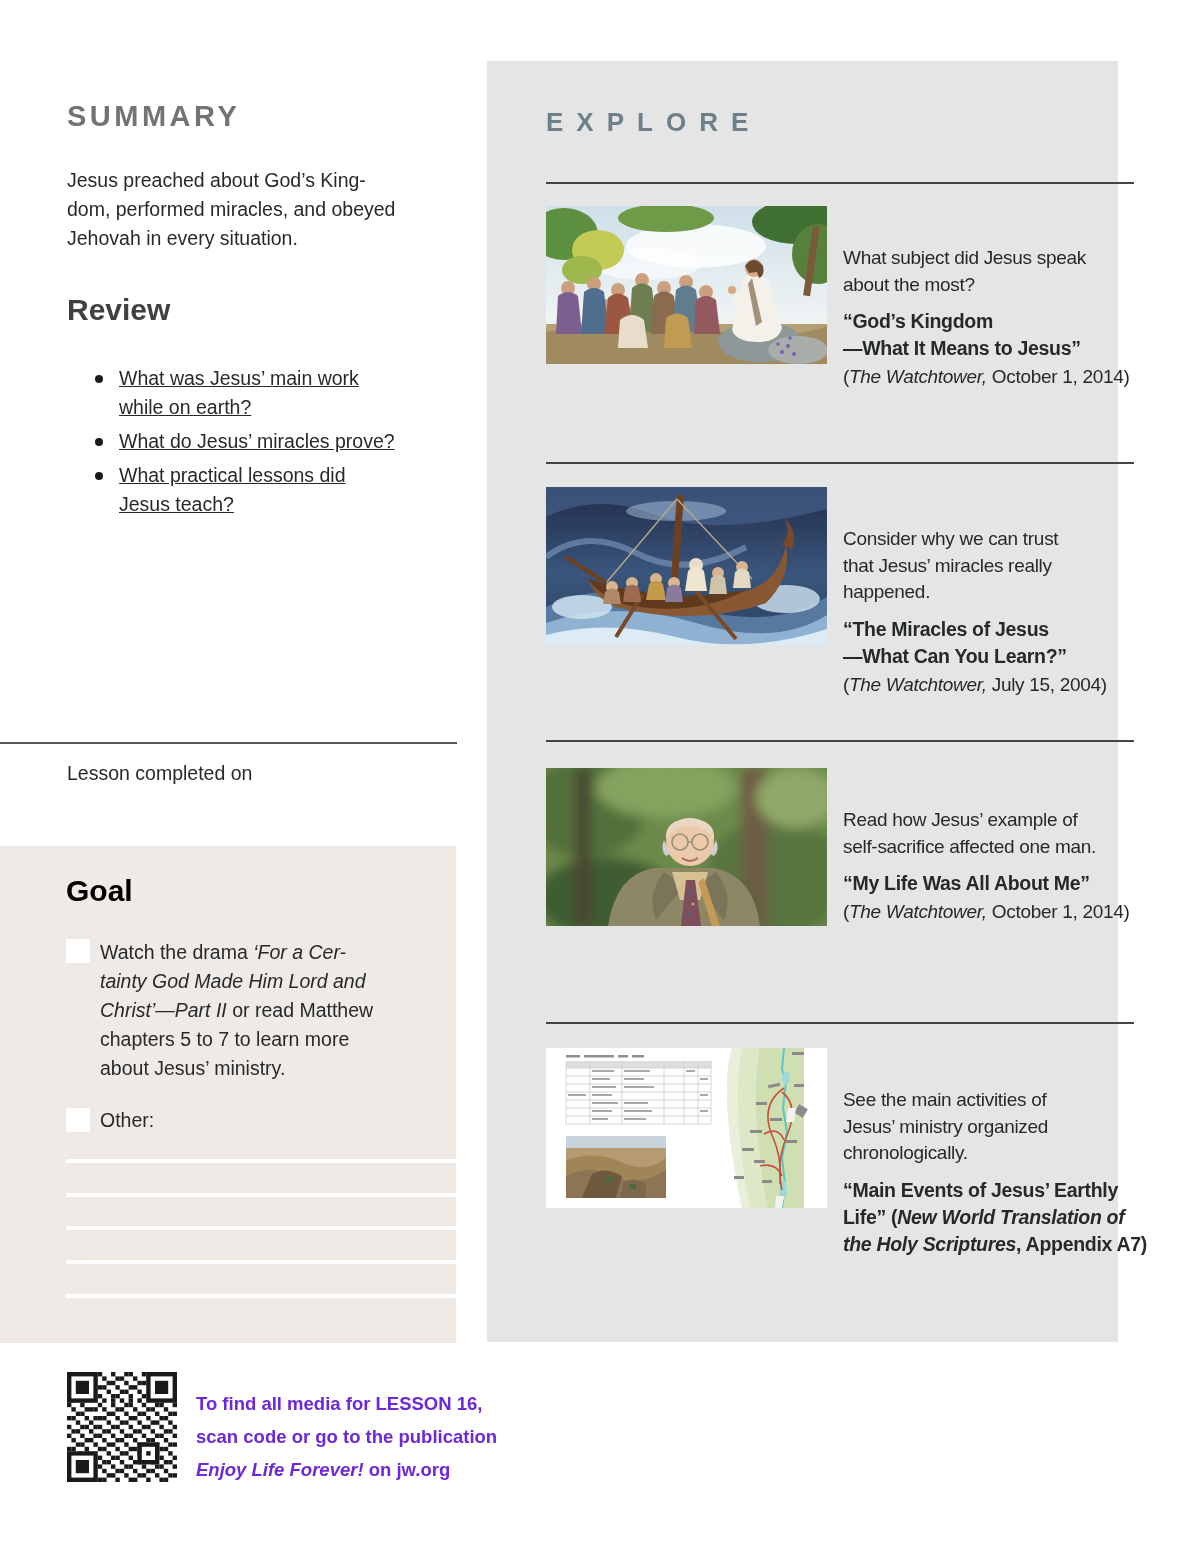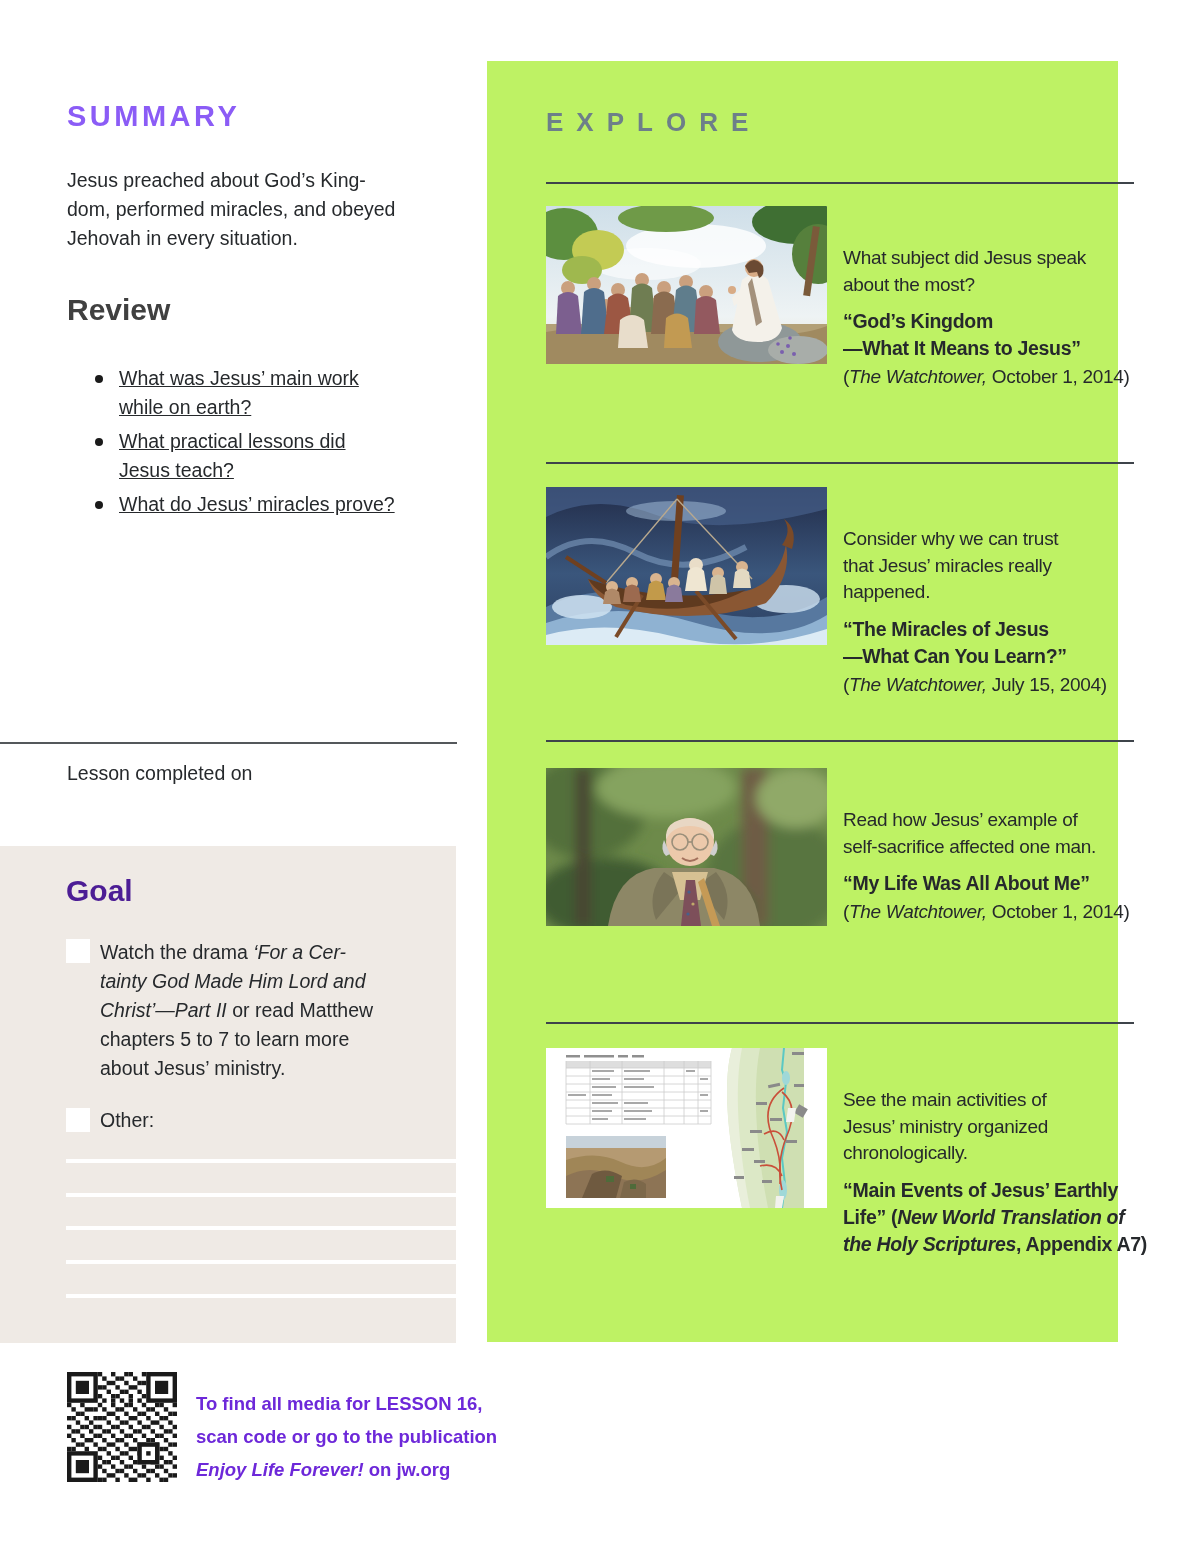--- a/index.html
+++ b/index.html
@@ -2,44 +2,44 @@
 <html><head>
 <meta charset="utf-8">
 <style>
   html,body{margin:0;padding:0;background:#ffffff;}
   .page{position:relative;width:1200px;height:1543px;background:#ffffff;overflow:hidden;
         font-family:"Liberation Sans","DejaVu Sans",sans-serif;color:#26292c;}
   .abs{position:absolute;}
   .pre{white-space:pre-line;}
 
   
-  .summary-heading{left:67px;top:100px;font-size:29px;font-weight:bold;letter-spacing:3.5px;color:#8b5cf6;}
+  .summary-heading{left:67px;top:100px;font-size:29px;font-weight:bold;letter-spacing:3.5px;color:#737373;}
   .summary-body{left:67px;top:166px;width:410px;font-size:19.5px;line-height:29px;}
   .review-heading{left:67px;top:293px;font-size:30px;font-weight:600;color:#404040;}
   .review-list{left:93px;top:362px;width:370px;list-style:none;margin:2px;padding:0;text-decoration:underline;}
   .review-list li{position:relative;padding-left:24px;font-size:19.5px;line-height:29px;margin-bottom:5px;}
   .review-list li .dot{position:absolute;left:0;top:11px;width:8px;height:8px;border-radius:50%;background:#1a1a1a;}
   .left-rule{left:0;top:742px;width:457px;height:2px;background:#54585b;}
   .lesson-completed{left:67px;top:762px;font-size:19.5px;}
 
   .goal-panel{left:0;top:846px;width:456px;height:497px;background:#efeae5;}
-  .goal-heading{left:66px;top:874px;font-size:30px;font-weight:600;color:#4c1d95;}
+  .goal-heading{left:66px;top:874px;font-size:30px;font-weight:600;color:#000000;}
   .checkbox{width:24px;height:24px;background:#ffffff;}
   .cb1{left:66px;top:939px;}
   .cb2{left:66px;top:1108px;}
   .goal-item-text{left:100px;top:938px;width:350px;font-size:19.5px;line-height:29px;}
   .other-label{left:100px;top:1109px;font-size:19.5px;}
   .write-line{left:66px;width:390px;height:4px;background:#ffffff;}
   .wl1{top:1159px;} .wl2{top:1193px;} .wl3{top:1226px;} .wl4{top:1260px;} .wl5{top:1294px;}
 
   .qr{left:67px;top:1372px;width:110px;height:110px;}
   .qr-caption{left:196px;top:1387px;width:330px;font-size:18.5px;font-weight:bold;line-height:33px;color:#6d28d9;}
 
   
-  .explore-panel{left:487px;top:61px;width:631px;height:1281px;background:#bef264;}
+  .explore-panel{left:487px;top:61px;width:631px;height:1281px;background:#e5e5e5;}
   .explore-heading{position:absolute;left:59px;top:46px;font-size:26px;font-weight:bold;letter-spacing:13px;color:#6d7f89;}
   .entry-rule{position:absolute;left:59px;width:588px;height:2px;background:#3e444a;}
   .r1{top:121px;} .r2{top:401px;} .r3{top:679px;} .r4{top:961px;}
   .entry-img{position:absolute;left:59px;width:281px;height:158px;overflow:hidden;}
   .i1{top:145px;} .i2{top:426px;} .i3{top:707px;} .i4{top:987px;height:160px;}
   .entry-text{position:absolute;left:356px;width:316px;letter-spacing:-0.3px;margin-top:41px;}
   .t1{top:143px;} .t2{top:424px;} .t3{top:705px;} .t4{top:985px;}
   .entry-text .q{font-size:19px;line-height:26.5px;margin:0;}
   .entry-text .t{font-size:19.5px;line-height:27px;font-weight:bold;margin:10px 0 0 0;cursor:pointer;}
   .entry-text .c{font-size:19px;line-height:27px;margin:1px 0 0 0;}
@@ -52,23 +52,23 @@
 
   <h2 class="abs summary-heading" style="margin:0;">SUMMARY</h2>
   <p class="abs summary-body pre" style="margin:0;">Jesus preached about God’s King-
 dom, performed miracles, and obeyed
 Jehovah in every situation.</p>
 
   <h3 class="abs review-heading" style="margin:0;">Review</h3>
   <ul class="abs review-list">
     <li><span class="dot"></span><span class="pre">What was Jesus’ main work
 while on earth?</span></li>
+    <li><span class="dot"></span><span class="pre">What do Jesus’ miracles prove?</span></li>
     <li><span class="dot"></span><span class="pre">What practical lessons did
 Jesus teach?</span></li>
-    <li><span class="dot"></span><span class="pre">What do Jesus’ miracles prove?</span></li>
   </ul>
 
   <div class="abs left-rule"></div>
   <div class="abs lesson-completed">Lesson completed on</div>
 
   <section class="abs goal-panel">
     <h3 class="abs goal-heading" style="margin:0;top:28px;">Goal</h3>
   </section>
   <div class="abs checkbox cb1"></div>
   <div class="abs goal-item-text pre"><span>Watch the drama </span><span style="font-style: italic;">‘For a Cer-

